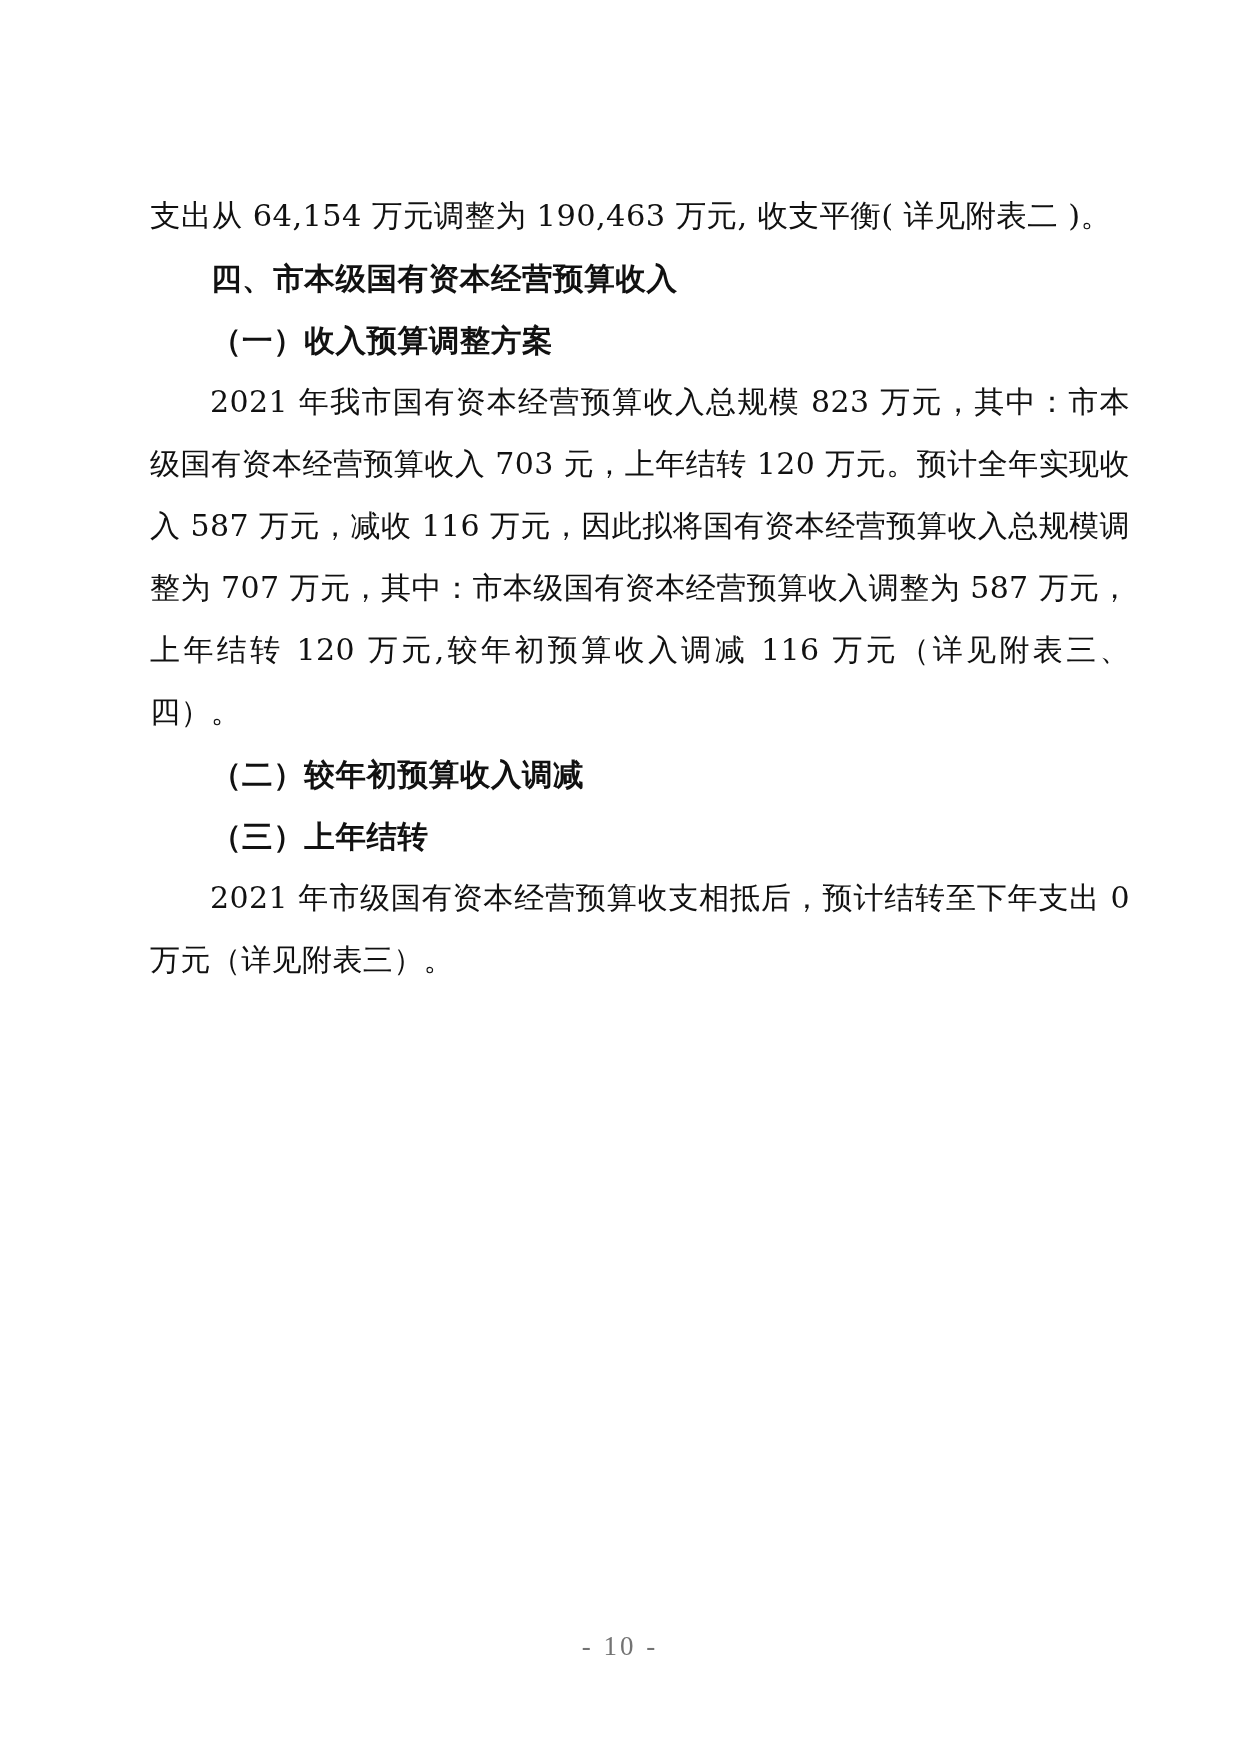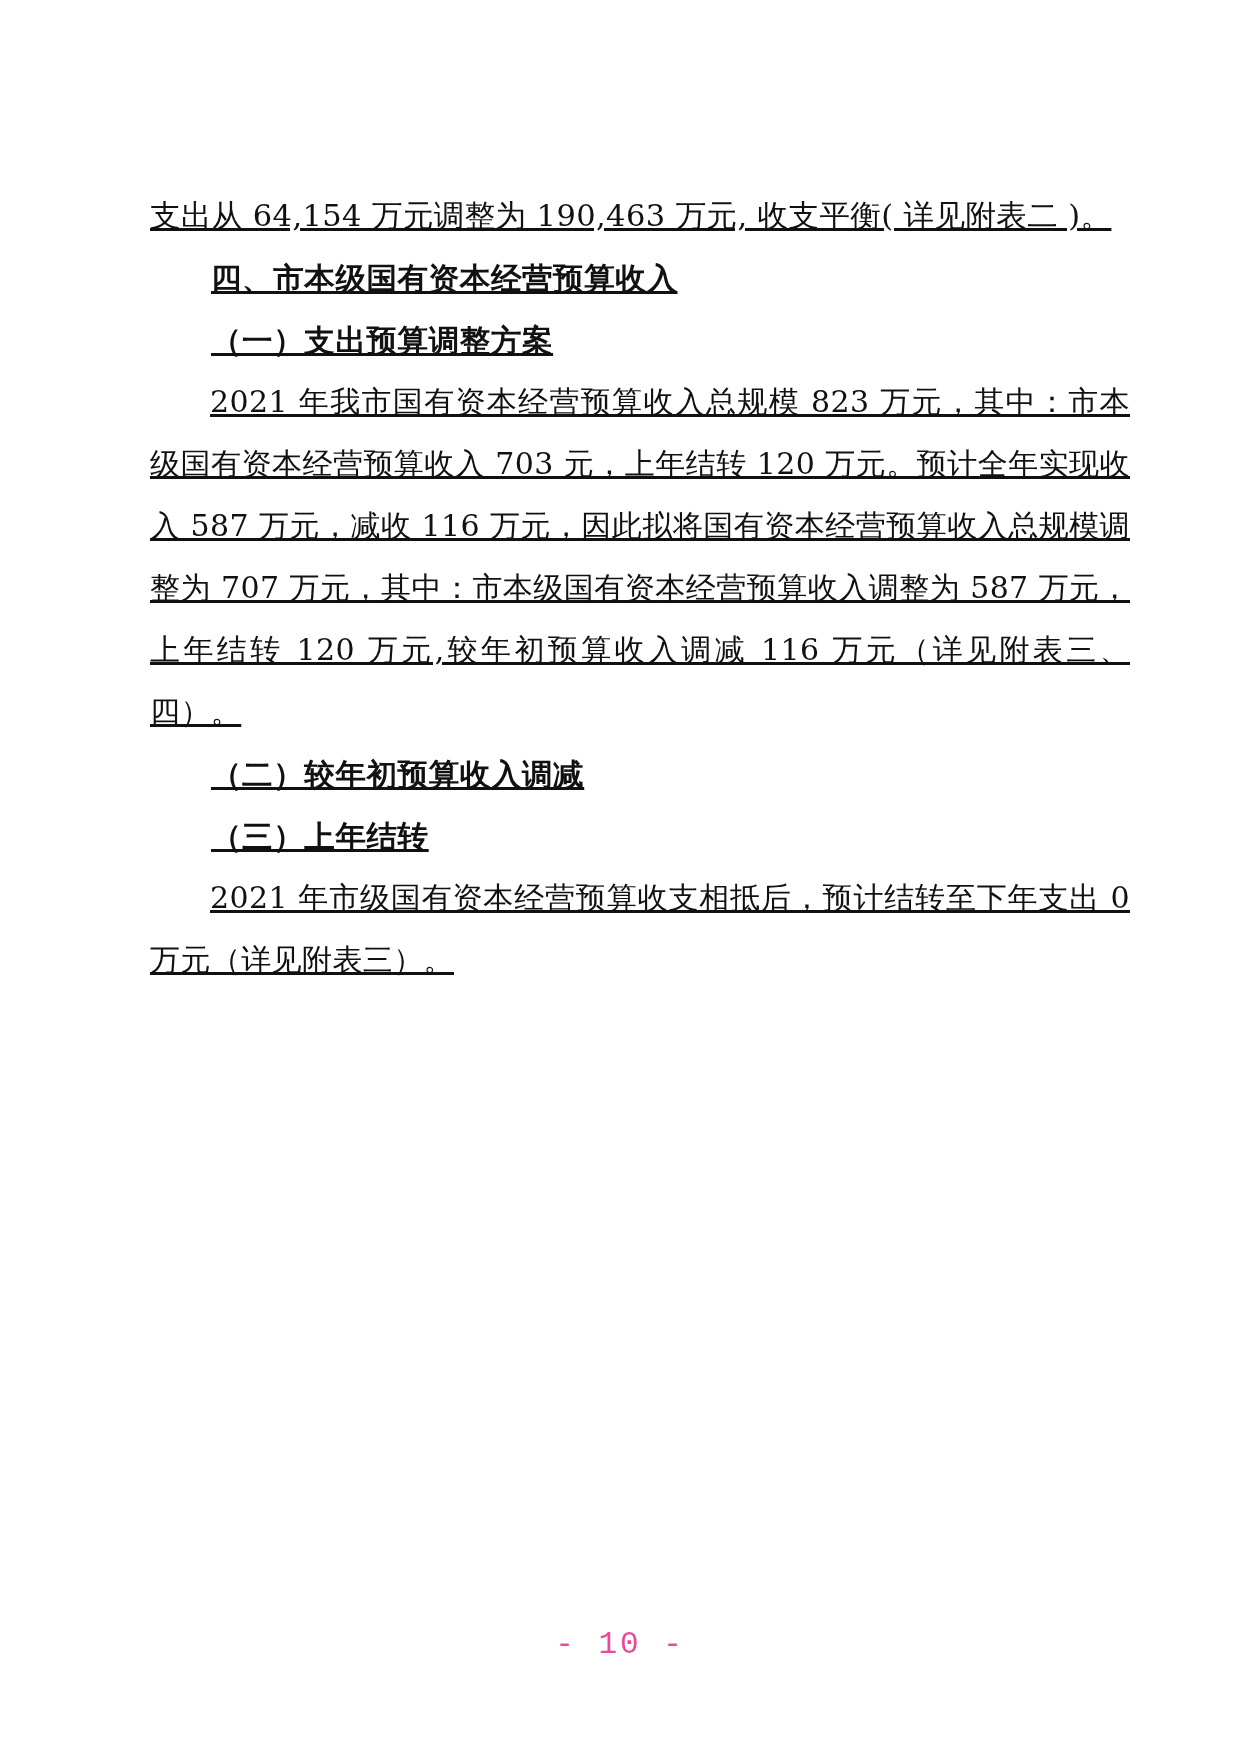--- a/index.html
+++ b/index.html
@@ -16,21 +16,20 @@
     overflow: hidden;
   }
   .page {
     position: absolute;
     left: 0;
     top: 0;
     width: 1240px;
     height: 1640px;
     box-sizing: border-box;
     padding: 185px 110px 0 150px;
-    text-decoration: underline;
   }
   .body-text {
     font-size: 30.5px;
     line-height: 62px;
     letter-spacing: 0.4px;
     text-align: justify;
     text-justify: inter-ideograph;
     margin: 0;
     text-indent: 0;
   }
@@ -58,36 +57,36 @@
     margin: 0;
     text-indent: 2em;
     letter-spacing: 0.6px;
   }
   .footer {
     position: absolute;
     left: 0;
     right: 0;
     bottom: 92px;
     text-align: center;
-    font-size: 31px;
+    font-size: 27px;
     letter-spacing: 3px;
-    color: #ec4899;
-    font-family: Liberation Mono, monospace;
+    color: #737373;
+    font-family: Liberation Serif, serif;
   }
 </style>
 </head>
 <body>
 
 <div class="page">
 
   <p class="body-text">支出从 64,154 万元调整为 190,463 万元, 收支平衡( 详见附表二 )。</p>
 
   <p class="heading">四、市本级国有资本经营预算收入</p>
 
-  <p class="heading-sub">（一）支出预算调整方案</p>
+  <p class="heading-sub">（一）收入预算调整方案</p>
 
   <p class="para">2021 年我市国有资本经营预算收入总规模 823 万元，其中：市本级国有资本经营预算收入 703 元，上年结转 120 万元。预计全年实现收入 587 万元，减收 116 万元，因此拟将国有资本经营预算收入总规模调整为 707 万元，其中：市本级国有资本经营预算收入调整为 587 万元，上年结转 120 万元,较年初预算收入调减 116 万元（详见附表三、四）。</p>
 
   <p class="heading-sub">（二）较年初预算收入调减</p>
 
 
   <p class="heading-sub">（三）上年结转</p>
 
   <p class="para">2021 年市级国有资本经营预算收支相抵后，预计结转至下年支出 0 万元（详见附表三）。</p>
 

